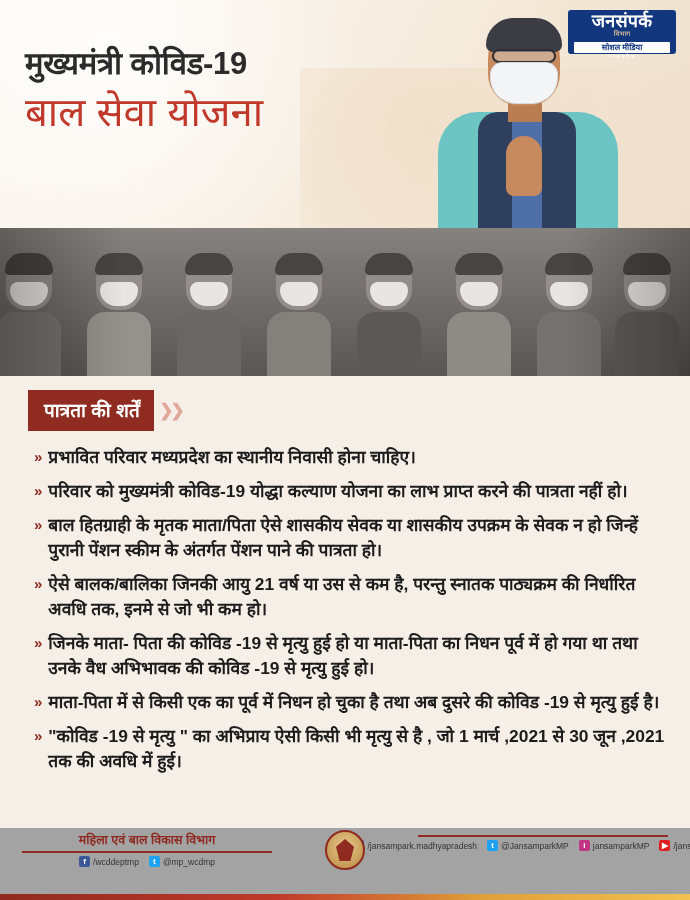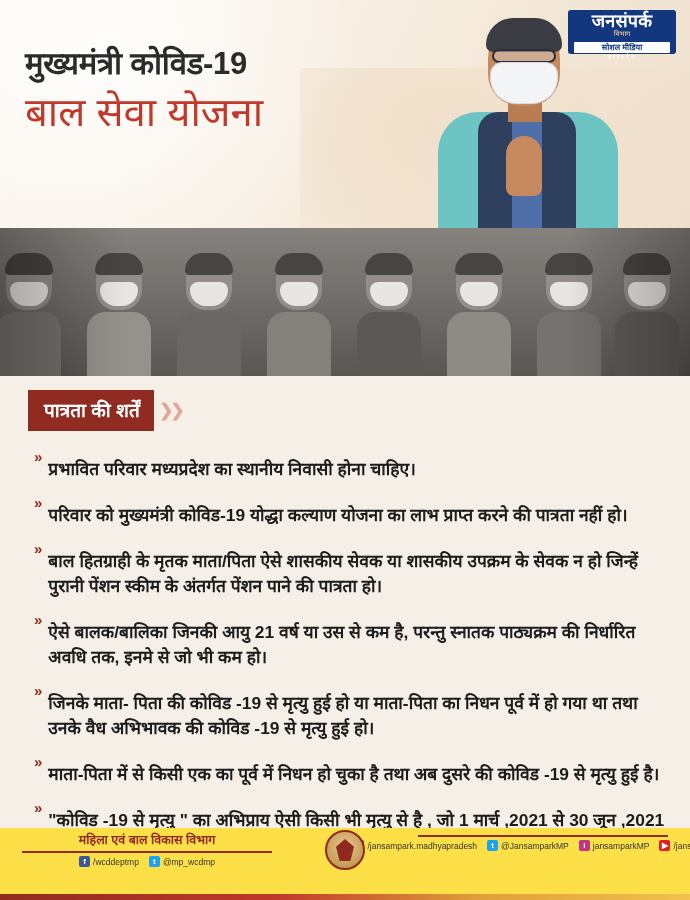--- a/index.html
+++ b/index.html
@@ -265,30 +265,29 @@
     line-height: 24px;
     margin-right: 8px;
     letter-spacing: -2px;
     flex: 0 0 auto;
   }
   .ctext {
     font-size: 17.4px;
     line-height: 25px;
     color: #1c1c1c;
     font-weight: bold;
-    margin-top: 12px;
   }
 
   
   .footer {
     position: absolute;
     left: 0; bottom: 0;
     width: 690px;
     height: 72px;
-    background: #fde047;
+    background: #a3a3a3;
   }
   .footer-top {
     position: relative;
     height: 44px;
     display: flex;
     align-items: flex-start;
     justify-content: space-between;
     padding: 4px 22px 0 22px;
   }
   .f-left, .f-right { text-align: center; width: 250px; }

